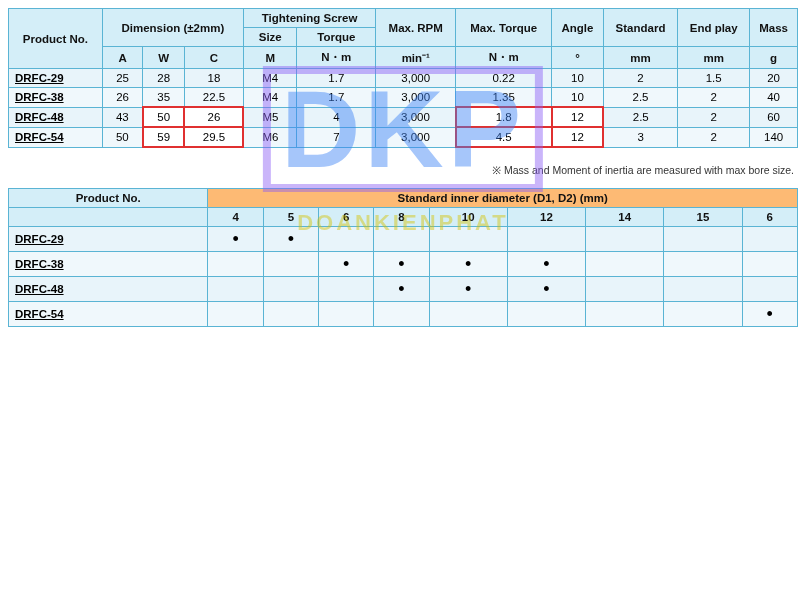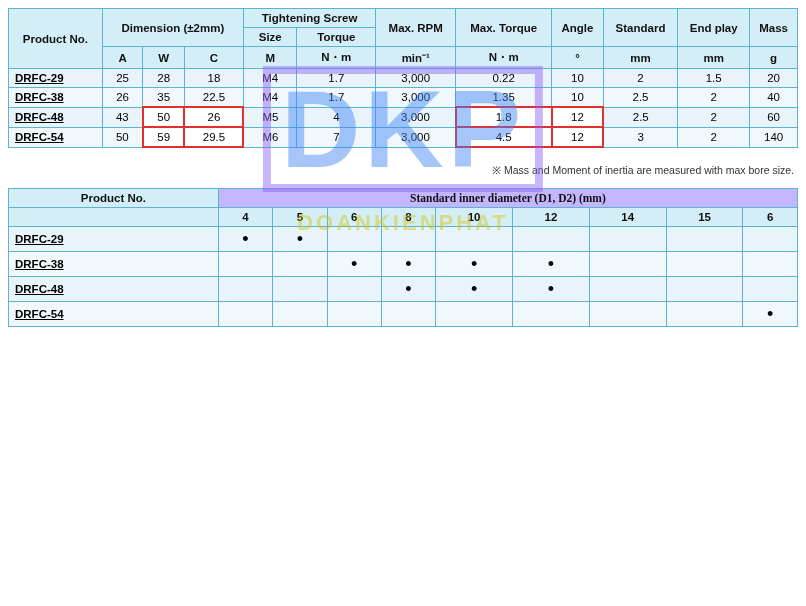--- a/index.html
+++ b/index.html
@@ -101,22 +101,21 @@
     }
 
     tbody tr td.highlight-cell {
       background-color: #fff !important;
     }
 
     .dot { font-size: 18px; line-height: 1; }
 
     
     .header-inner-diameter {
-      background-color: #c4b5fd;
-      font-family: Liberation Serif, serif;
+      background-color: #fdba74;
     }
   </style>
 </head>
 <body>
 
 <div class="main-container">
 
   <div class="watermark">
     <div class="watermark-dkp">DKP</div>
     <div class="watermark-text">DOANKIENPHAT</div>

